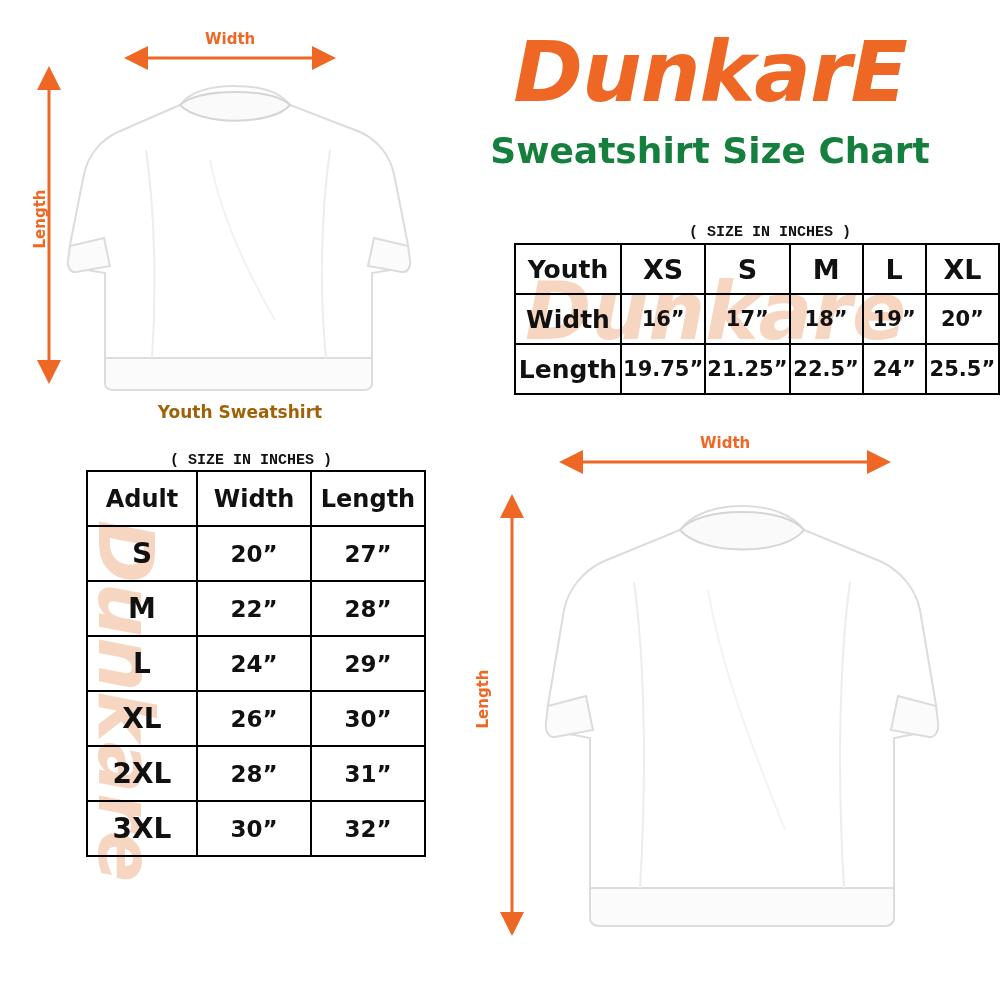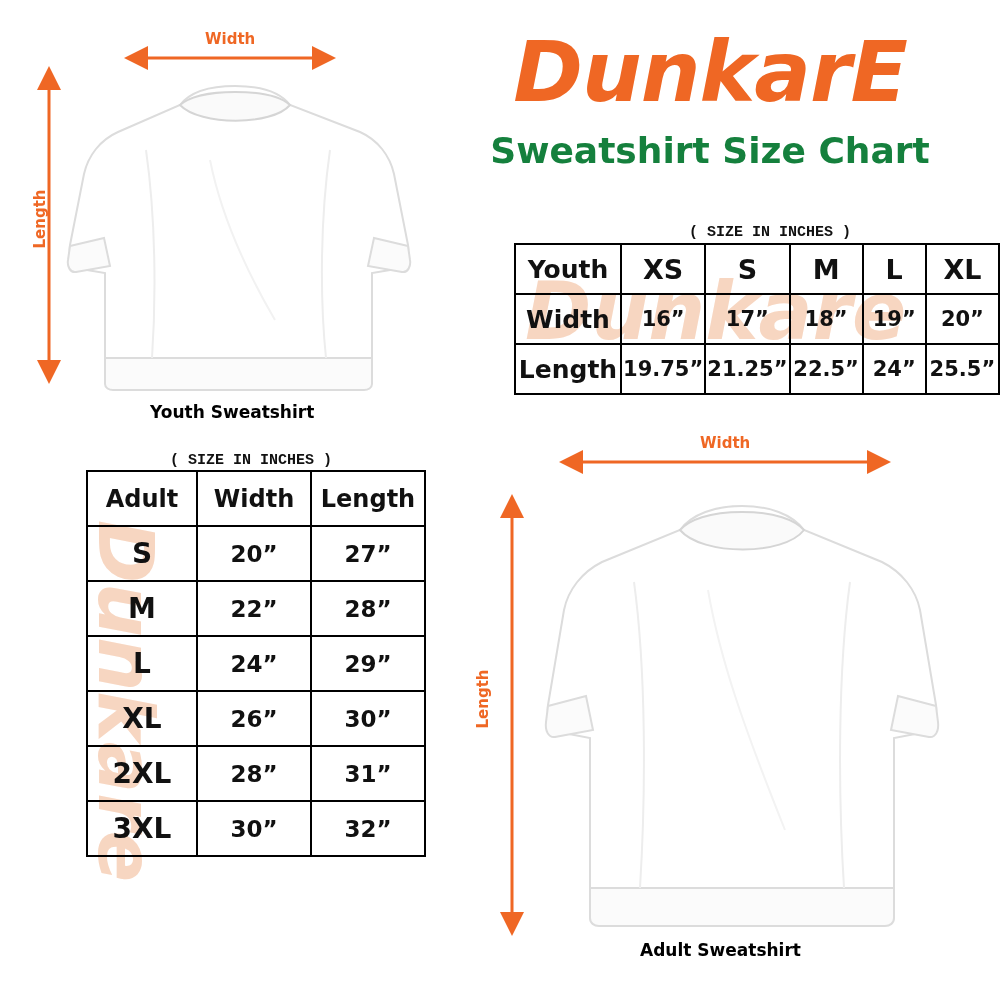--- a/index.html
+++ b/index.html
@@ -91,21 +91,22 @@
   #wm-left{left:170px;top:520px;font-size:76px;transform:rotate(90deg);transform-origin:left top;}
 
   
   .shirt{position:absolute;}
   .shirt svg{display:block;}
   .caption{
     position:absolute;
     font-family:"DejaVu Sans", sans-serif;
     font-weight:bold;
     font-size:17px;
-    color:#000000;
+    color:#a16207;
+    text-align:center;
   }
 
   
   .meas-label{
     position:absolute;
     font-family:"DejaVu Sans", sans-serif;
     font-weight:bold;
     font-size:15px;
     color:#ef6724;
   }
@@ -265,15 +266,14 @@
         <path d="M18,216 L56,206 L63,240 L25,247 C18,248 15,240 16,232 Z" fill="#fbfbfb" stroke="#dcdcdc"></path>
         <path d="M406,216 L368,206 L361,240 L399,247 C406,248 409,240 408,232 Z" fill="#fbfbfb" stroke="#dcdcdc"></path>
       </g>
       <g stroke="#ededed" stroke-width="2" fill="none">
         <path d="M104,92 C116,180 116,300 110,398"></path>
         <path d="M320,92 C308,180 308,300 314,398"></path>
         <path d="M178,100 C190,170 215,240 255,340" stroke="#f3f3f3"></path>
       </g>
     </svg>
   </div>
-  <div class="caption" style="left:640px;top:940px;width:200px;">Adult Sweatshirt</div>
 
 </div>
 
 </body></html>

